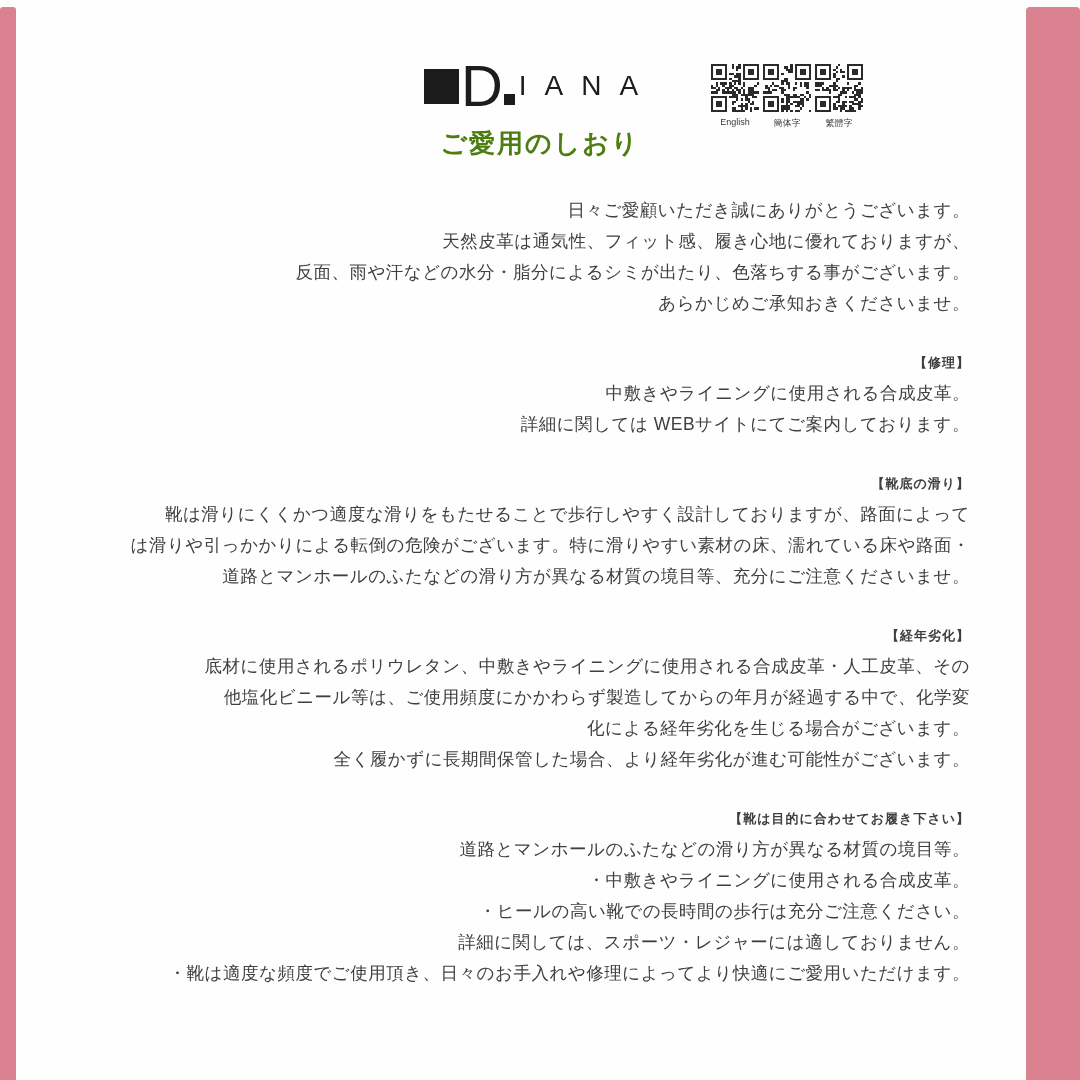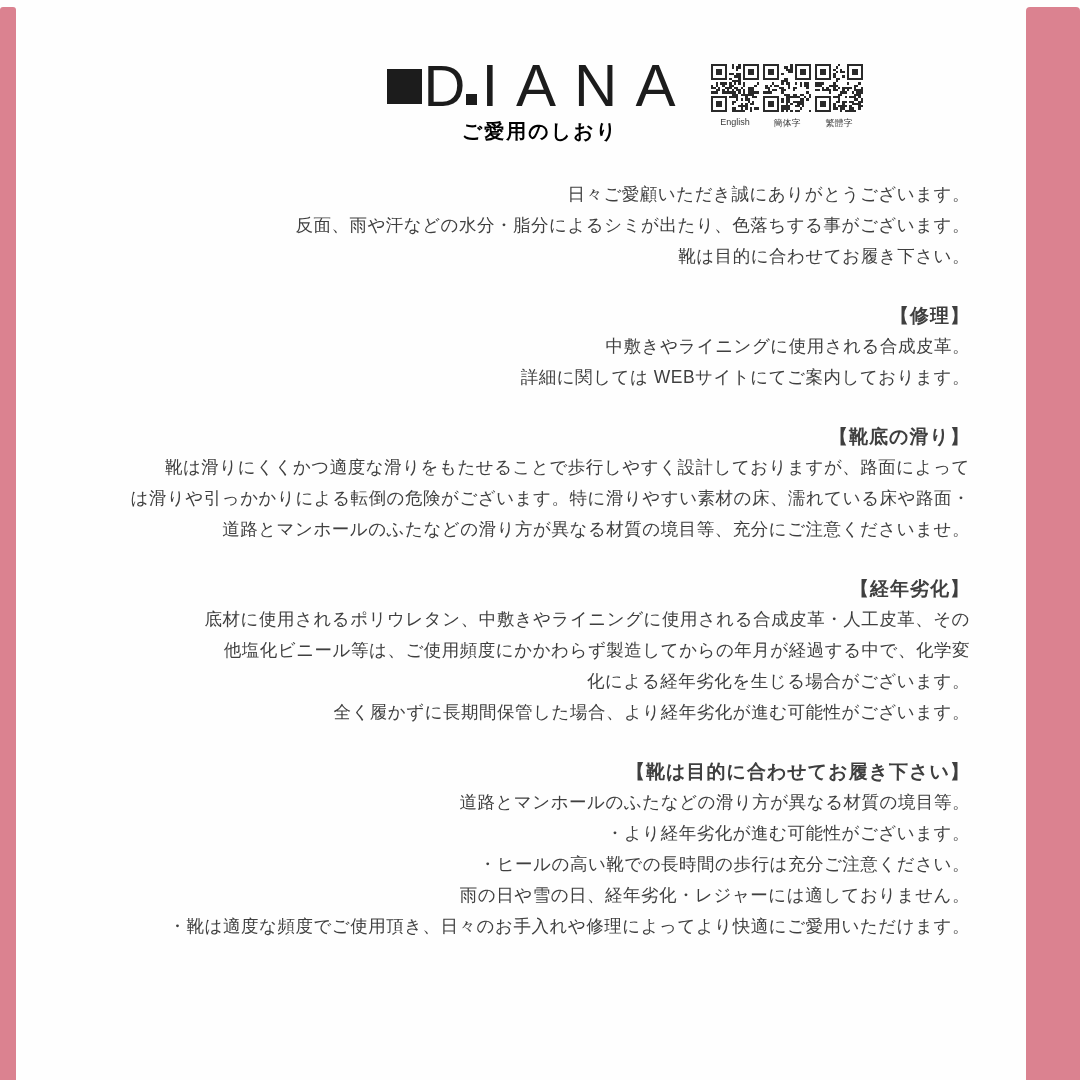--- a/index.html
+++ b/index.html
@@ -15,34 +15,34 @@
   .stripe.right{left:1026px;top:7px;width:54px;height:1073px;border-radius:4px 4px 0 0;}
 
   .content{position:relative;width:100%;height:100%;}
 
   
   .header{padding-top:58px;text-align:center;}
   .logo{display:inline-flex;align-items:flex-end;height:52px;color:var(--logo,#1c1c1c);}
   .logo-square{width:35px;height:35px;background:var(--logo,#1c1c1c);margin-bottom:6px;}
   .logo-d{font-size:58px;line-height:48px;font-weight:400;margin-left:2px;letter-spacing:0;}
   .logo-dot{width:11px;height:11px;background:var(--logo,#1c1c1c);margin:0 4px 5px 1px;}
-  .logo-rest{font-size:60px;line-height:46px;font-weight:400;letter-spacing:18px;margin-bottom:1px;}
-  .subtitle{margin-top:8px;font-size:20px;font-weight:700;letter-spacing:2px;color:#000000;}
+  .logo-rest{font-size:28px;line-height:46px;font-weight:400;letter-spacing:18px;margin-bottom:1px;}
+  .subtitle{margin-top:16px;font-size:26px;font-weight:700;letter-spacing:2px;color:#4d7c0f;}
 
   
   .qr-group{position:absolute;left:711px;top:64px;display:flex;gap:4px;justify-content:space-between;}
   .qr-item{display:flex;flex-direction:column;align-items:center;}
   .qr-box{width:48px;height:48px;background:#fff;}
   .qr-label{margin-top:5px;font-size:9px;color:#3a3a3a;letter-spacing:0;}
 
   
   .leaflet-body{width:860px;margin:34px auto 0 auto;text-align:center;color:var(--text,#3f3f3f);}
   .sec{margin-bottom:28px;text-align:right;}
   .sec:last-child{margin-bottom:4px;}
-  .sec-heading{font-size:19px;line-height:31px;font-weight:600;letter-spacing:1px;}
+  .sec-heading{font-size:13px;line-height:31px;font-weight:600;letter-spacing:1px;}
   .line{font-size:17.5px;line-height:31px;font-weight:400;letter-spacing:0.5px;white-space:nowrap;}
 </style>
 </head>
 <body>
 
 <div class="page">
   <div class="stripe left"></div>
   <div class="stripe right"></div>
 
   <div class="content">
@@ -436,22 +436,23 @@
               <rect x="16" y="20" width="1" height="1" fill="#2a2a2a"></rect>
               <rect x="17" y="20" width="1" height="1" fill="#2a2a2a"></rect>
             </svg></div>
           <div class="qr-label">繁體字</div>
         </div>
       </div>
 
     <main class="leaflet-body" id="sections">
         <section class="sec">
           <div class="line">日々ご愛顧いただき誠にありがとうございます。</div>
+          <div class="line">天然皮革は通気性、フィット感、履き心地に優れておりますが、</div>
           <div class="line">反面、雨や汗などの水分・脂分によるシミが出たり、色落ちする事がございます。</div>
-          <div class="line">靴は目的に合わせてお履き下さい。</div>
+          <div class="line">あらかじめご承知おきくださいませ。</div>
         </section>
         <section class="sec">
           <div class="sec-heading">【修理】</div>
           <div class="line">中敷きやライニングに使用される合成皮革。</div>
           <div class="line">詳細に関しては WEBサイトにてご案内しております。</div>
         </section>
         <section class="sec">
           <div class="sec-heading">【靴底の滑り】</div>
           <div class="line">靴は滑りにくくかつ適度な滑りをもたせることで歩行しやすく設計しておりますが、路面によって</div>
           <div class="line">は滑りや引っかかりによる転倒の危険がございます。特に滑りやすい素材の床、濡れている床や路面・</div>
@@ -460,21 +461,21 @@
         <section class="sec">
           <div class="sec-heading">【経年劣化】</div>
           <div class="line">底材に使用されるポリウレタン、中敷きやライニングに使用される合成皮革・人工皮革、その</div>
           <div class="line">他塩化ビニール等は、ご使用頻度にかかわらず製造してからの年月が経過する中で、化学変</div>
           <div class="line">化による経年劣化を生じる場合がございます。</div>
           <div class="line">全く履かずに長期間保管した場合、より経年劣化が進む可能性がございます。</div>
         </section>
         <section class="sec">
           <div class="sec-heading">【靴は目的に合わせてお履き下さい】</div>
           <div class="line">道路とマンホールのふたなどの滑り方が異なる材質の境目等。</div>
-          <div class="line">・より経年劣化が進む可能性がございます。</div>
+          <div class="line">・中敷きやライニングに使用される合成皮革。</div>
           <div class="line">・ヒールの高い靴での長時間の歩行は充分ご注意ください。</div>
-          <div class="line">雨の日や雪の日、経年劣化・レジャーには適しておりません。</div>
+          <div class="line">詳細に関しては、スポーツ・レジャーには適しておりません。</div>
           <div class="line">・靴は適度な頻度でご使用頂き、日々のお手入れや修理によってより快適にご愛用いただけます。</div>
         </section>
       </main>
 
   </div>
 </div>
 
 </body></html>

